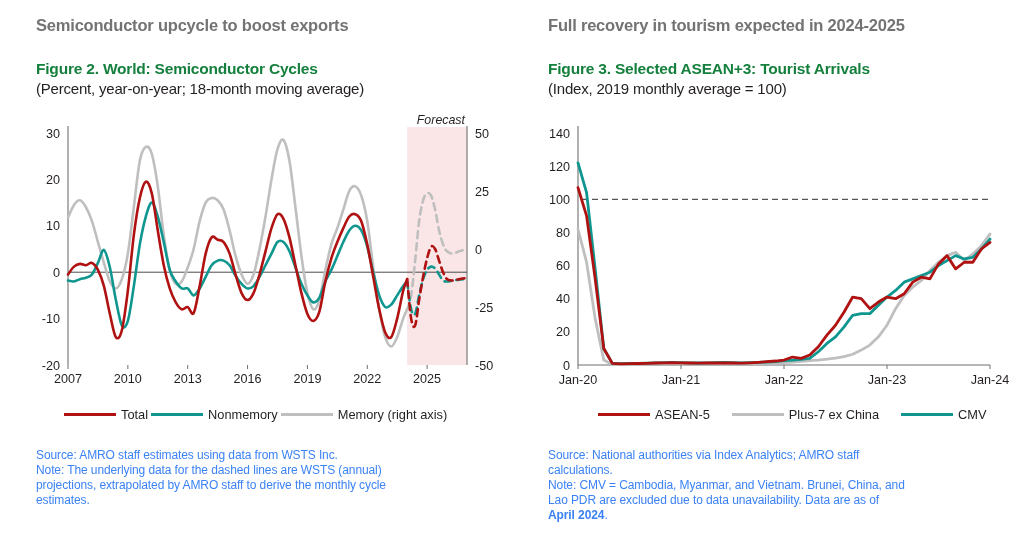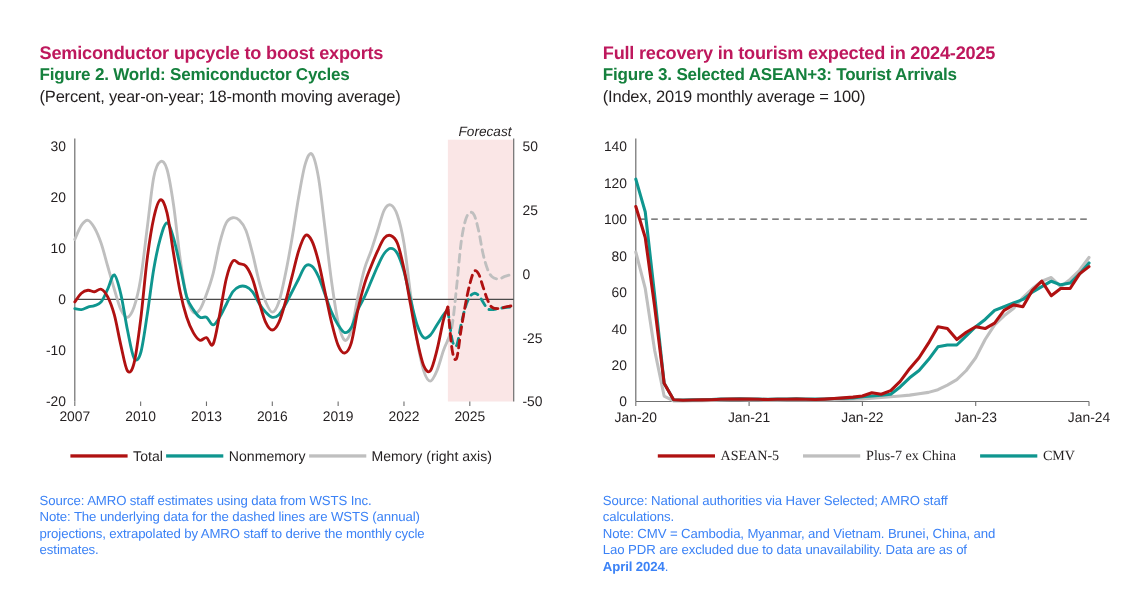--- a/index.html
+++ b/index.html
@@ -10,22 +10,22 @@
     color:#231f20;
     overflow:hidden;
   }
   .page{position:relative;width:1024px;height:559px;}
   .panel{position:absolute;top:0;height:559px;width:512px;}
   .panel-left{left:0;}
   .panel-right{left:512px;}
 
   .banner{
     position:absolute;left:36px;top:16px;right:10px;
-    font-size:16.5px;font-weight:bold;color:#be185d;
-    letter-spacing:-0.2px;line-height:1.1;margin-top:24px;
+    font-size:16.5px;font-weight:bold;color:#737373;
+    letter-spacing:-0.2px;line-height:1.1;
   }
   .fig-title{
     position:absolute;left:36px;top:60px;right:8px;
     font-size:15.5px;font-weight:bold;color:#15803d;line-height:1.18;
     letter-spacing:-0.2px;
   }
   .fig-sub{
     position:absolute;left:36px;top:80px;right:8px;
     font-size:15px;font-weight:normal;color:#231f20;line-height:1.18;
     letter-spacing:-0.2px;
@@ -172,36 +172,36 @@
             <text x="478" y="272" text-anchor="middle" class="axis-text">Jan-24</text>
           </g>
         <g id="r-series">
             <path d="M66.00,117.11 L 74.58,150.26 L 83.17,206.60 L 91.75,248.03 L 100.33,252.50 L 108.92,252.50 L 117.50,252.34 L 126.08,252.17 L 134.67,252.01 L 143.25,251.67 L 151.83,251.34 L 160.42,251.34 L 169.00,251.51 L 177.58,251.67 L 186.17,251.84 L 194.75,251.84 L 203.33,251.67 L 211.92,251.51 L 220.50,251.51 L 229.08,251.67 L 237.67,251.51 L 246.25,251.34 L 254.83,251.18 L 263.42,251.01 L 272.00,250.68 L 280.58,250.02 L 289.17,249.35 L 297.75,248.69 L 306.33,248.03 L 314.92,247.20 L 323.50,246.04 L 332.08,244.71 L 340.67,242.23 L 349.25,238.09 L 357.83,233.11 L 366.42,224.83 L 375.00,213.23 L 383.58,196.66 L 392.17,183.40 L 400.75,175.11 L 409.33,168.49 L 417.92,158.54 L 426.50,150.26 L 435.08,143.63 L 443.67,140.31 L 452.25,148.60 L 460.83,141.97 L 469.42,133.69 L 478.00,122.09" fill="none" stroke="#bfbfbf" stroke-width="2.8" stroke-linecap="round" stroke-linejoin="round"></path>
             <path d="M66.00,50.83 L 74.58,80.66 L 83.17,156.89 L 91.75,236.43 L 100.33,251.34 L 108.92,251.67 L 117.50,251.51 L 126.08,251.34 L 134.67,251.18 L 143.25,250.85 L 151.83,250.68 L 160.42,250.51 L 169.00,250.68 L 177.58,250.85 L 186.17,251.01 L 194.75,250.85 L 203.33,250.68 L 211.92,250.51 L 220.50,250.68 L 229.08,250.85 L 237.67,250.68 L 246.25,250.35 L 254.83,250.02 L 263.42,249.69 L 272.00,248.69 L 280.58,248.03 L 289.17,247.37 L 297.75,246.37 L 306.33,239.74 L 314.92,231.46 L 323.50,224.83 L 332.08,214.89 L 340.67,203.29 L 349.25,201.63 L 357.83,201.63 L 366.42,193.34 L 375.00,185.06 L 383.58,178.43 L 392.17,170.14 L 400.75,166.83 L 409.33,163.51 L 417.92,160.20 L 426.50,153.57 L 435.08,148.60 L 443.67,143.63 L 452.25,146.94 L 460.83,145.29 L 469.42,137.00 L 478.00,127.06" fill="none" stroke="#0f968f" stroke-width="2.8" stroke-linecap="round" stroke-linejoin="round"></path>
             <path d="M66.00,75.69 L 74.58,103.86 L 83.17,166.83 L 91.75,236.43 L 100.33,251.34 L 108.92,251.84 L 117.50,251.67 L 126.08,251.51 L 134.67,251.34 L 143.25,251.01 L 151.83,250.85 L 160.42,250.68 L 169.00,250.85 L 177.58,251.01 L 186.17,251.18 L 194.75,251.01 L 203.33,251.01 L 211.92,250.85 L 220.50,251.01 L 229.08,251.18 L 237.67,250.85 L 246.25,250.35 L 254.83,249.69 L 263.42,249.02 L 272.00,248.03 L 280.58,245.05 L 289.17,246.37 L 297.75,243.06 L 306.33,234.77 L 314.92,223.17 L 323.50,213.23 L 332.08,199.97 L 340.67,185.06 L 349.25,186.71 L 357.83,196.66 L 366.42,190.03 L 375.00,185.06 L 383.58,186.71 L 392.17,181.74 L 400.75,170.14 L 409.33,165.17 L 417.92,166.83 L 426.50,151.91 L 435.08,143.63 L 443.67,156.89 L 452.25,150.26 L 460.83,150.26 L 469.42,137.00 L 478.00,130.37" fill="none" stroke="#b01111" stroke-width="2.8" stroke-linecap="round" stroke-linejoin="round"></path>
           </g>
       </svg>
     </div>
 
-    <div class="legend" style="left:86px;top:407px;gap:22px;font-family:Liberation Serif, serif;">
+    <div class="legend" style="left:86px;top:407px;gap:22px;">
       <div class="item">
         <span class="swatch" id="lg-r-0" style="background: rgb(176, 17, 17);"></span>
         <span class="lbl">ASEAN-5</span>
       </div>
       <div class="item">
         <span class="swatch" id="lg-r-1" style="background: rgb(191, 191, 191);"></span>
         <span class="lbl">Plus-7 ex China</span>
       </div>
       <div class="item">
         <span class="swatch" id="lg-r-2" style="background: rgb(15, 150, 143);"></span>
         <span class="lbl">CMV</span>
       </div>
     </div>
 
     <div class="notes" style="left:36px;top:448px;width:470px;">
-      <span class="ln">Source: National authorities via Haver Selected; AMRO staff</span>
+      <span class="ln">Source: National authorities via Index Analytics; AMRO staff</span>
       <span class="ln">calculations.</span>
       <span class="ln">Note: CMV = Cambodia, Myanmar, and Vietnam. Brunei, China, and</span>
       <span class="ln">Lao PDR are excluded due to data unavailability. Data are as of</span>
       <span class="ln"><b>April 2024</b><span>.</span></span>
     </div>
   </div>
 </div>
 
 </body></html>

